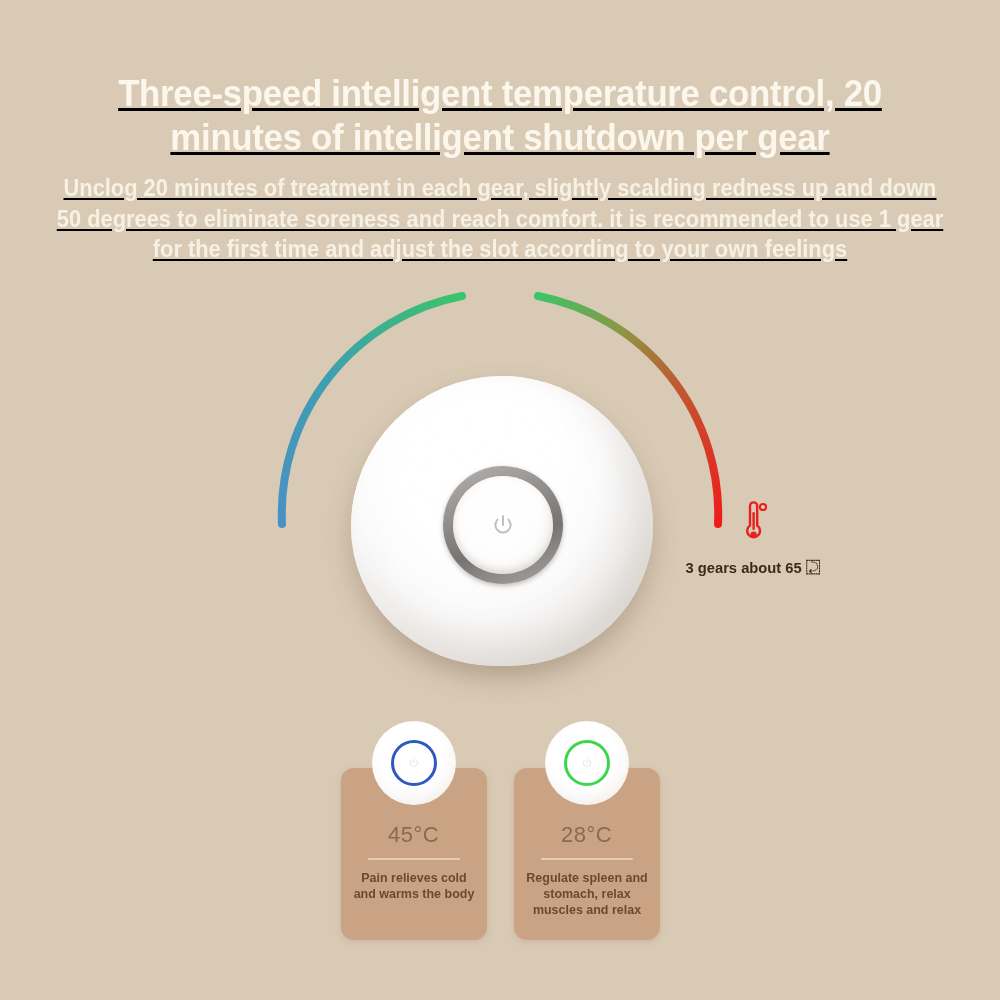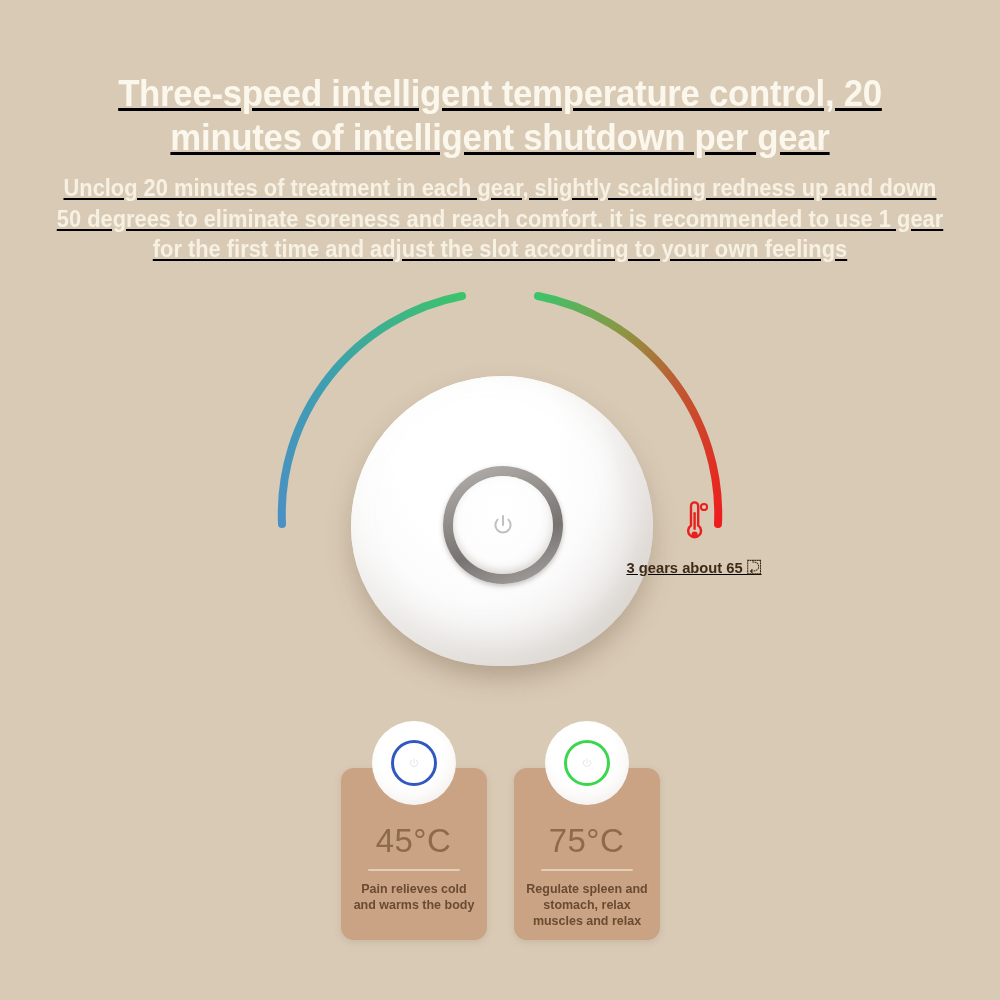--- a/index.html
+++ b/index.html
@@ -116,21 +116,21 @@
   .thermo-label {
     font-size: 15.5px;
     font-weight: bold;
     color: #3d2a19;
     white-space: nowrap;
     margin-top: 2px;
     transform: scaleX(0.95);
   }
   #thermo-top   { left: 390px; top: 12px;  width: 220px; }
   #thermo-left  { left: 180px; top: 240px; width: 200px; }
-  #thermo-right { left: 594px; top: 240px; width: 200px; text-decoration: underline; }
+  #thermo-right { left: 653px; top: 240px; width: 200px; }
   #thermo-top .thermo-label { margin-top: 4px; }
   #thermo-left .thermo-label,
   #thermo-right .thermo-label { margin-top: 6px; }
 
   
   #cards {
     position: absolute;
     top: 768px;
     left: 0;
     width: 1000px;
@@ -165,21 +165,21 @@
   }
   .card-disc .ring {
     width: 40px; height: 40px;
     border-radius: 50%;
     border: 3px solid #2f58c0;
     display: flex;
     align-items: center;
     justify-content: center;
   }
   .card-temp {
-    font-size: 33px;
+    font-size: 22px;
     color: #8d6a4d;
     font-weight: normal;
     line-height: 1;
     letter-spacing: 0.5px;
   }
   .card-divider {
     width: 92px;
     height: 2px;
     background: #e3cdb6;
     margin: 12px 0 10px;
@@ -270,18 +270,18 @@
 
   <div class="card">
     <div class="card-disc">
       <div class="ring" style="border-color:#3bd64b">
         <svg width="12" height="12" viewBox="0 0 26 26" style="opacity:.12">
           <path d="M13 4 L13 13" stroke="#555" stroke-width="2.4" stroke-linecap="round" fill="none"></path>
           <path d="M7.6 7.6 A 7.6 7.6 0 1 0 18.4 7.6" stroke="#555" stroke-width="2.4" stroke-linecap="round" fill="none"></path>
         </svg>
       </div>
     </div>
-    <div class="card-temp">75°C</div>
+    <div class="card-temp">28°C</div>
     <div class="card-divider"></div>
     <div class="card-desc">Regulate spleen and stomach, relax muscles and relax</div>
   </div>
 
 </div>
 
 </body></html>

